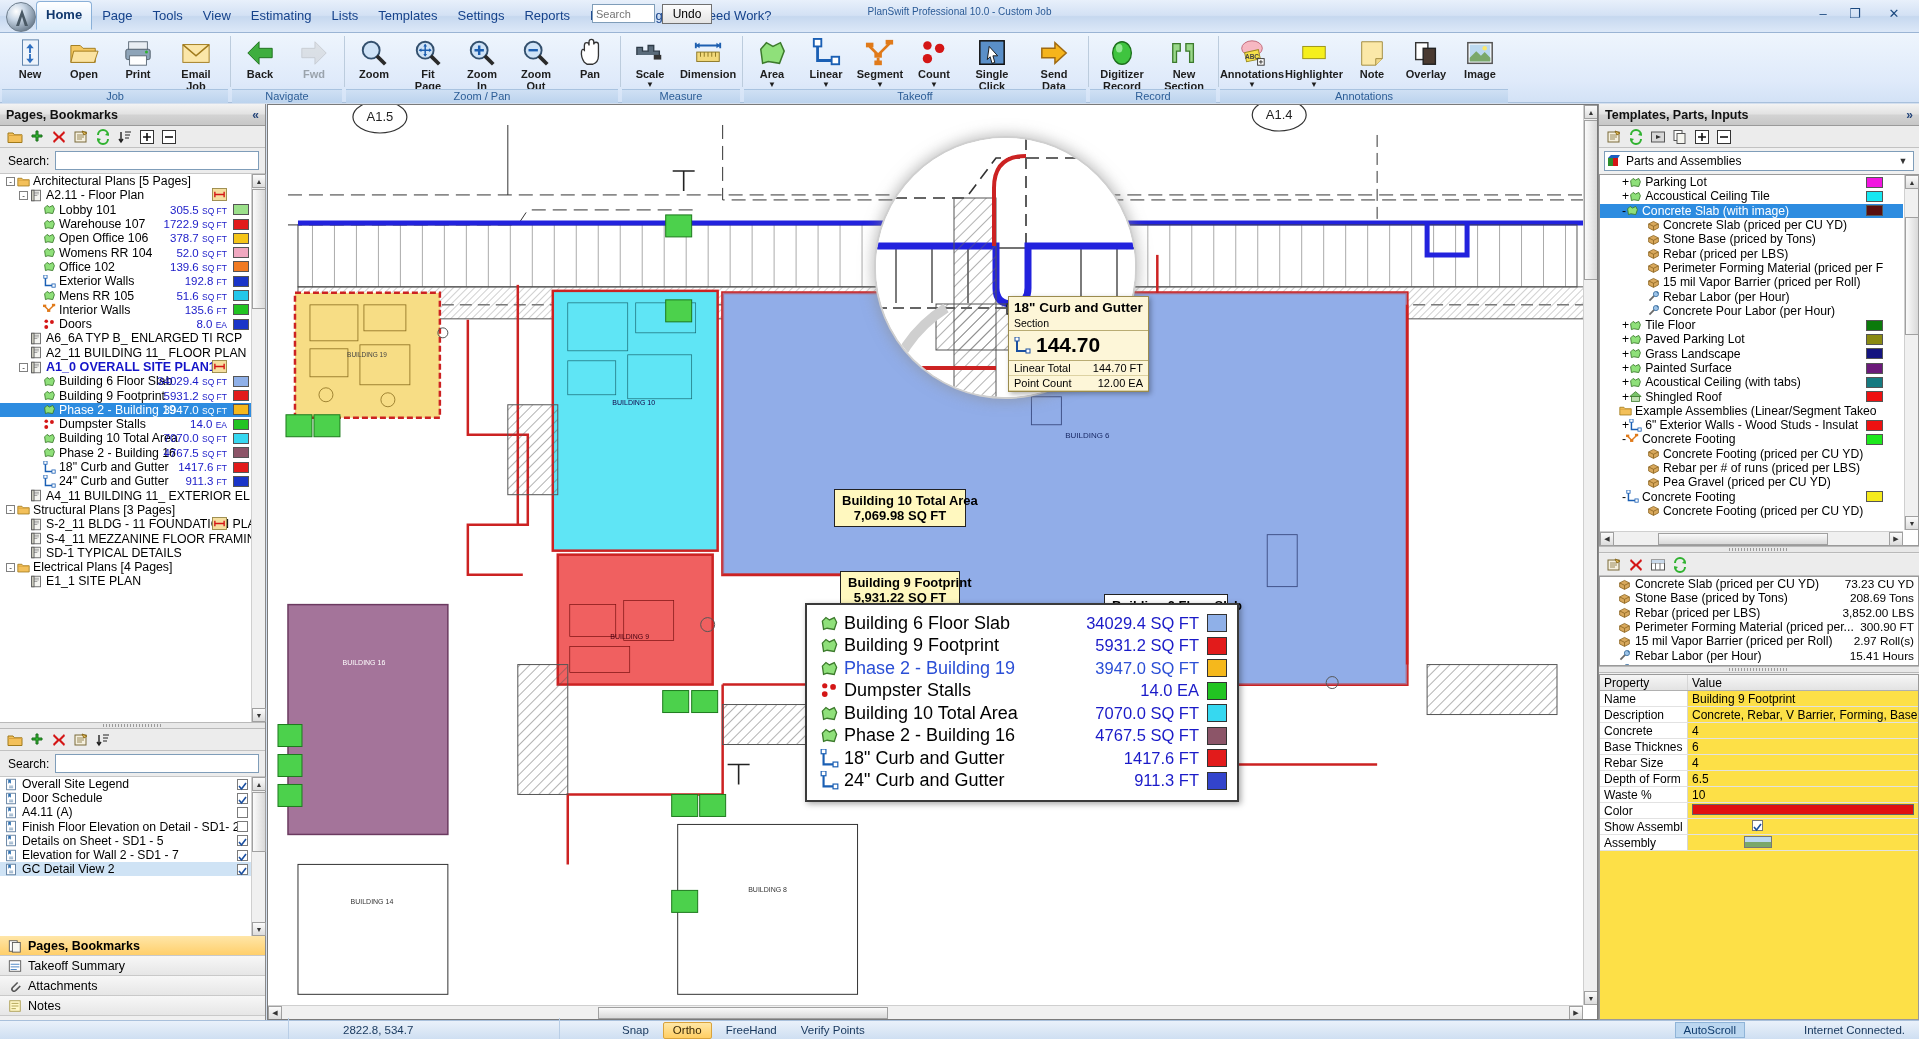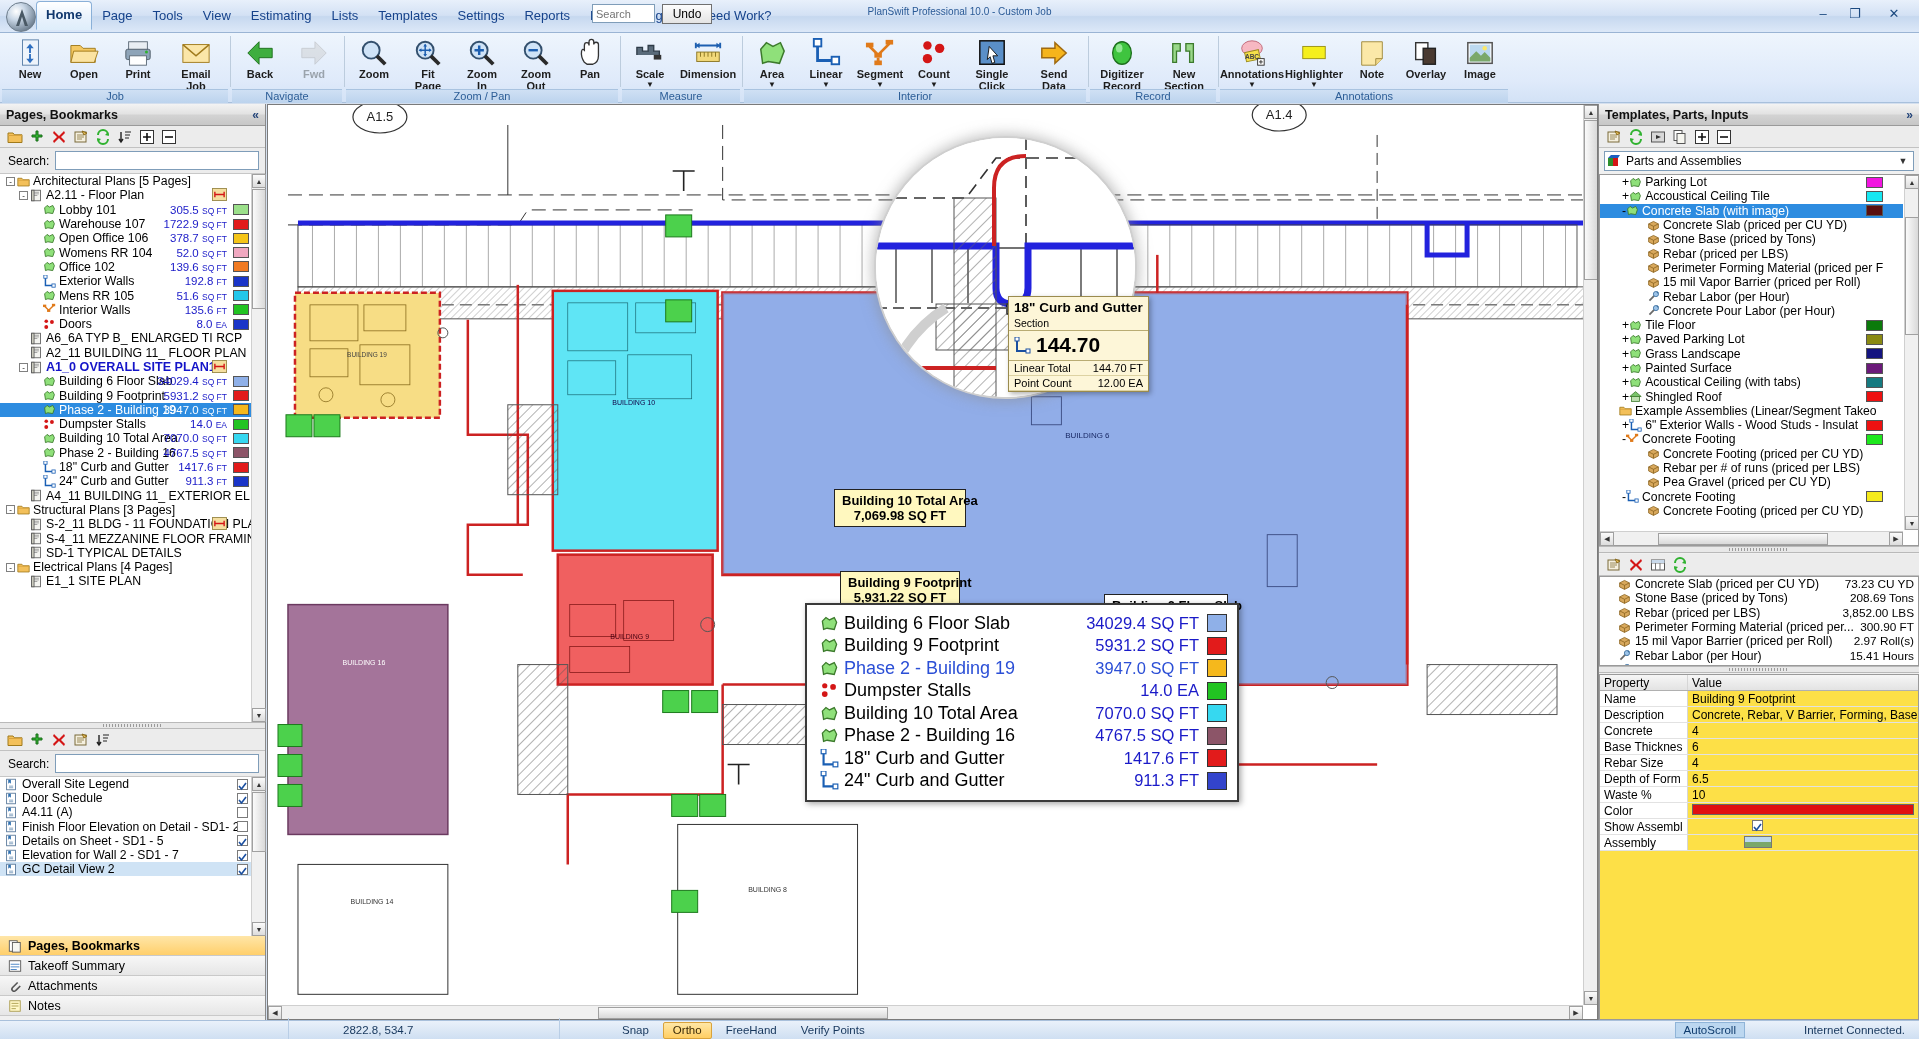--- a/index.html
+++ b/index.html
@@ -433,21 +433,21 @@
           </div>
           <div class="rbtn wide">
             <span class="ico">
               <svg width="30" height="30" viewBox="0 0 32 32">
                 <path d="M3 11 H17 V5 L29 16 L17 27 V21 H3 Z" fill="#f5b41c" stroke="#a06a10" stroke-width="1.6"></path>
               </svg>
             </span>
             <div class="lbl"><span>Send</span><br><span>Data</span></div>
           </div>
         </div>
-        <div class="gtitle">Interior</div>
+        <div class="gtitle">Takeoff</div>
       </div>
       <div class="rgroup">
         <div class="items">
           <div class="rbtn wide">
             <span class="ico">
               <svg width="30" height="30" viewBox="0 0 32 32">
                 <ellipse cx="16" cy="16" rx="10" ry="12" fill="#3fc43f" stroke="#1d6e1d" stroke-width="1.4"></ellipse>
                 <ellipse cx="13" cy="11" rx="3.5" ry="4.5" fill="#a8f0a8" opacity=".8"></ellipse>
               </svg>
             </span>

